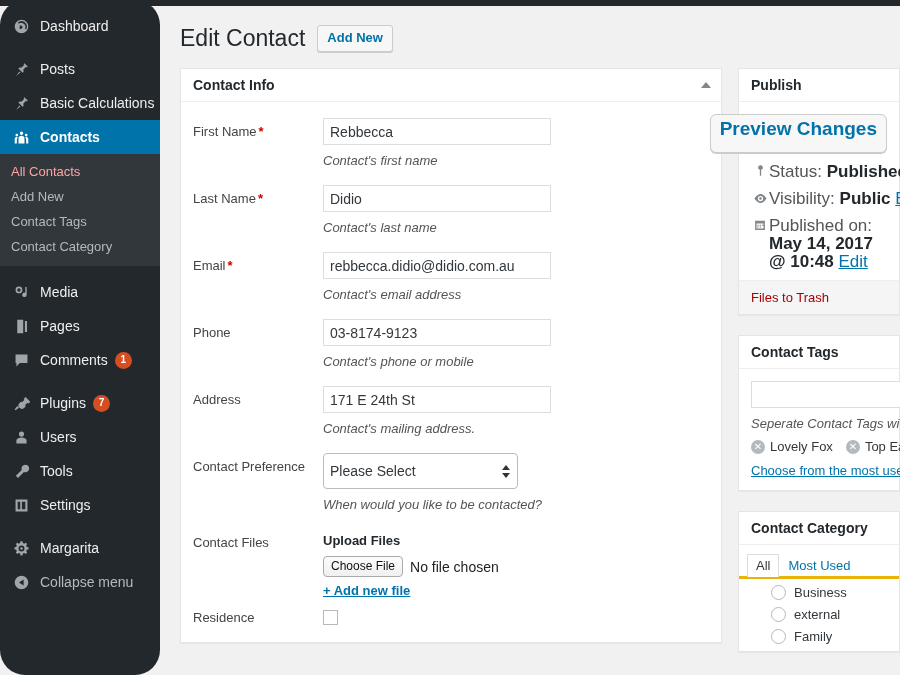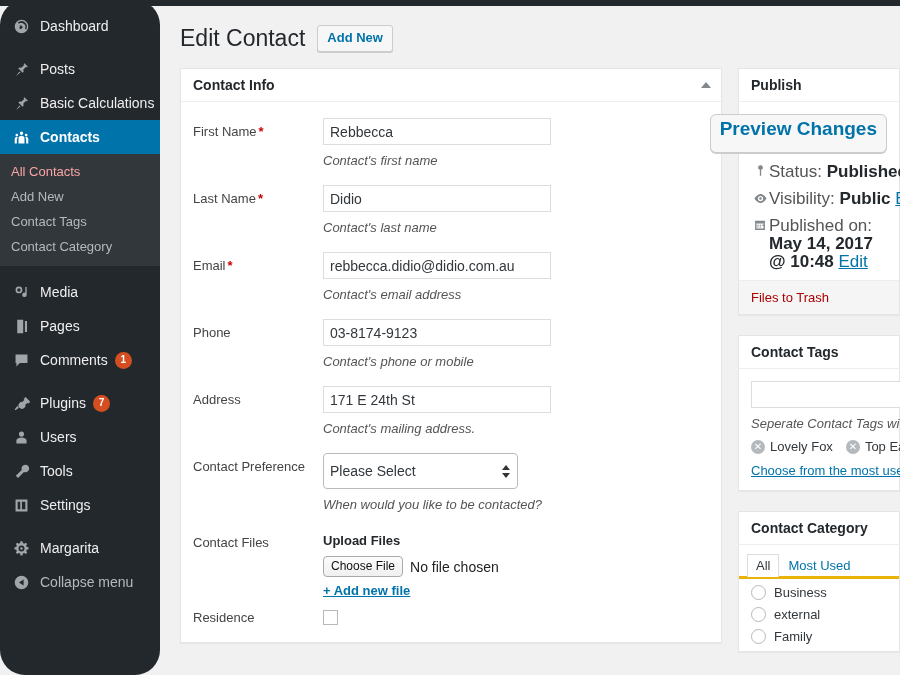--- a/index.html
+++ b/index.html
@@ -316,21 +316,21 @@
     border-bottom: none;
     position: relative;
     top: 1px;
   }
   .cat-tab.active {
     color: #32373c;
     background: #fff;
     border-color: #ddd;
     border-bottom-color: #fff;
   }
-  .cat-list { padding: 6px 0 0 12px; }
+  .cat-list { padding: 6px 0 0 32px; }
   .cat-item { display: flex; align-items: center; margin-bottom: 7px; font-size: 13px; color: #32373c; }
   .radio {
     width: 15px; height: 15px; border-radius: 50%;
     border: 1px solid #b4b9be; background: #fff;
     margin-right: 8px; flex: 0 0 15px;
   }
 </style>
 </head>
 <body>
 

